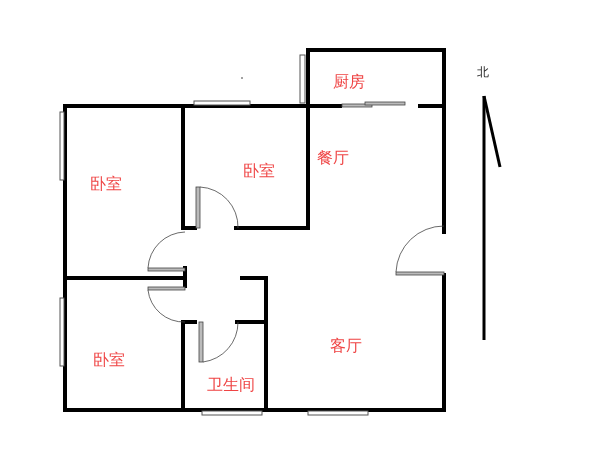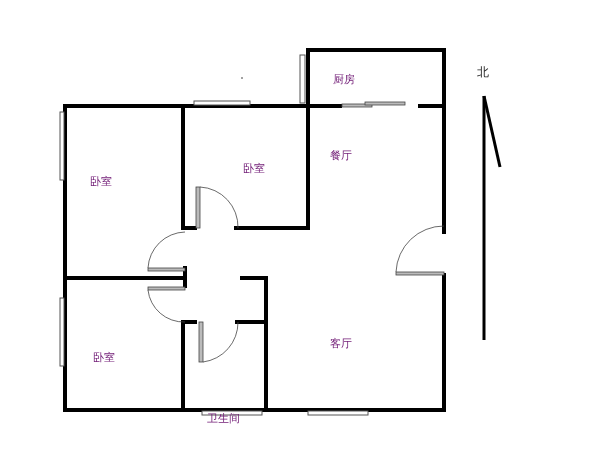--- a/index.html
+++ b/index.html
@@ -2,21 +2,21 @@
 <html><head>
   <meta charset="utf-8">
   <style>
     html, body { margin: 0; padding: 0; background: #ffffff; }
     body { width: 600px; height: 450px; overflow: hidden; position: relative; font-family: "DejaVu Sans", sans-serif; }
     #plan { position: absolute; left: 0; top: 0; width: 600px; height: 450px; }
     .wall { stroke: #000; stroke-width: 4; stroke-linecap: square; fill: none; }
     .win { fill: #fff; stroke: #555; stroke-width: 1; }
     .door-leaf { fill: #bbb; stroke: #444; stroke-width: 0.8; }
     .door-arc { fill: none; stroke: #444; stroke-width: 0.8; }
-    .label { position: absolute; font-size: 11px; color: #701a75; white-space: nowrap; font-family: "DejaVu Sans", sans-serif; }
+    .label { position: absolute; font-size: 16px; color: #ef4444; white-space: nowrap; font-family: "DejaVu Sans", sans-serif; }
     .north-label { position: absolute; font-size: 12px; color: #222; font-family: "DejaVu Sans", sans-serif; }
   </style>
 </head>
 <body>
 
 <svg id="plan" viewBox="0 0 600 450" xmlns="http://www.w3.org/2000/svg">
 
   <g>
 
     <line class="wall" x1="65" y1="106" x2="308" y2="106"></line>
@@ -89,19 +89,19 @@
 
   <g>
     <line x1="484" y1="96" x2="484" y2="340" stroke="#000" stroke-width="3"></line>
     <line x1="484" y1="96" x2="500" y2="167" stroke="#000" stroke-width="3"></line>
   </g>
 
   <line x1="241" y1="78" x2="243" y2="78" stroke="#444" stroke-width="1"></line>
 </svg>
 
 <div class="label" style="left:333px; top:72px;">厨房</div>
-<div class="label" style="left:330px; top:148px;font-family:Liberation Serif, serif;">餐厅</div>
+<div class="label" style="left:317px; top:148px;font-family:Liberation Serif, serif;">餐厅</div>
 <div class="label" style="left:90px; top:174px;">卧室</div>
 <div class="label" style="left:243px; top:161px;">卧室</div>
 <div class="label" style="left:93px; top:350px;">卧室</div>
-<div class="label" style="left:207px; top:375px;margin-top:36px;">卫生间</div>
+<div class="label" style="left:207px; top:375px;">卫生间</div>
 <div class="label" style="left:330px; top:336px;font-family:Liberation Mono, monospace;">客厅</div>
 <div class="north-label" style="left:477px; top:64px;">北</div>
 
 </body></html>

